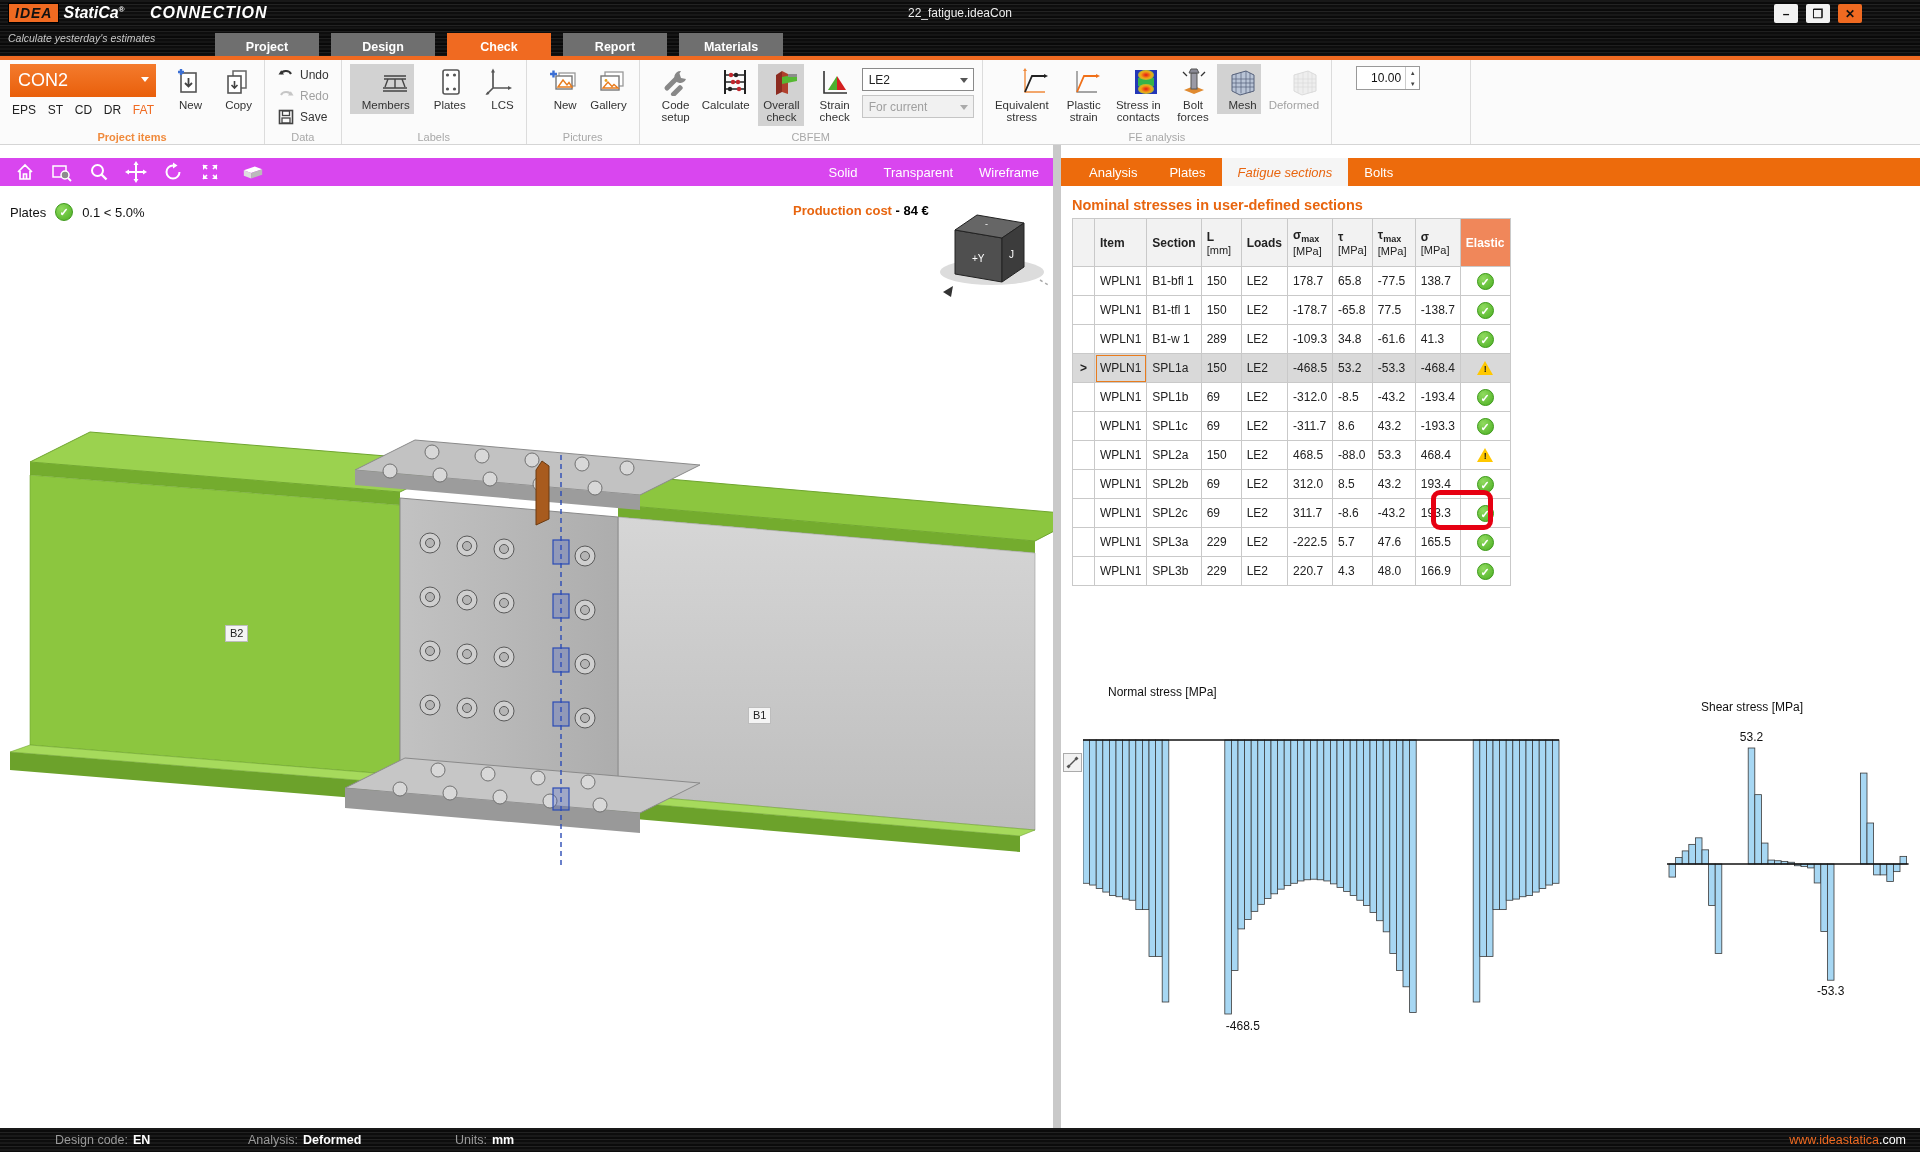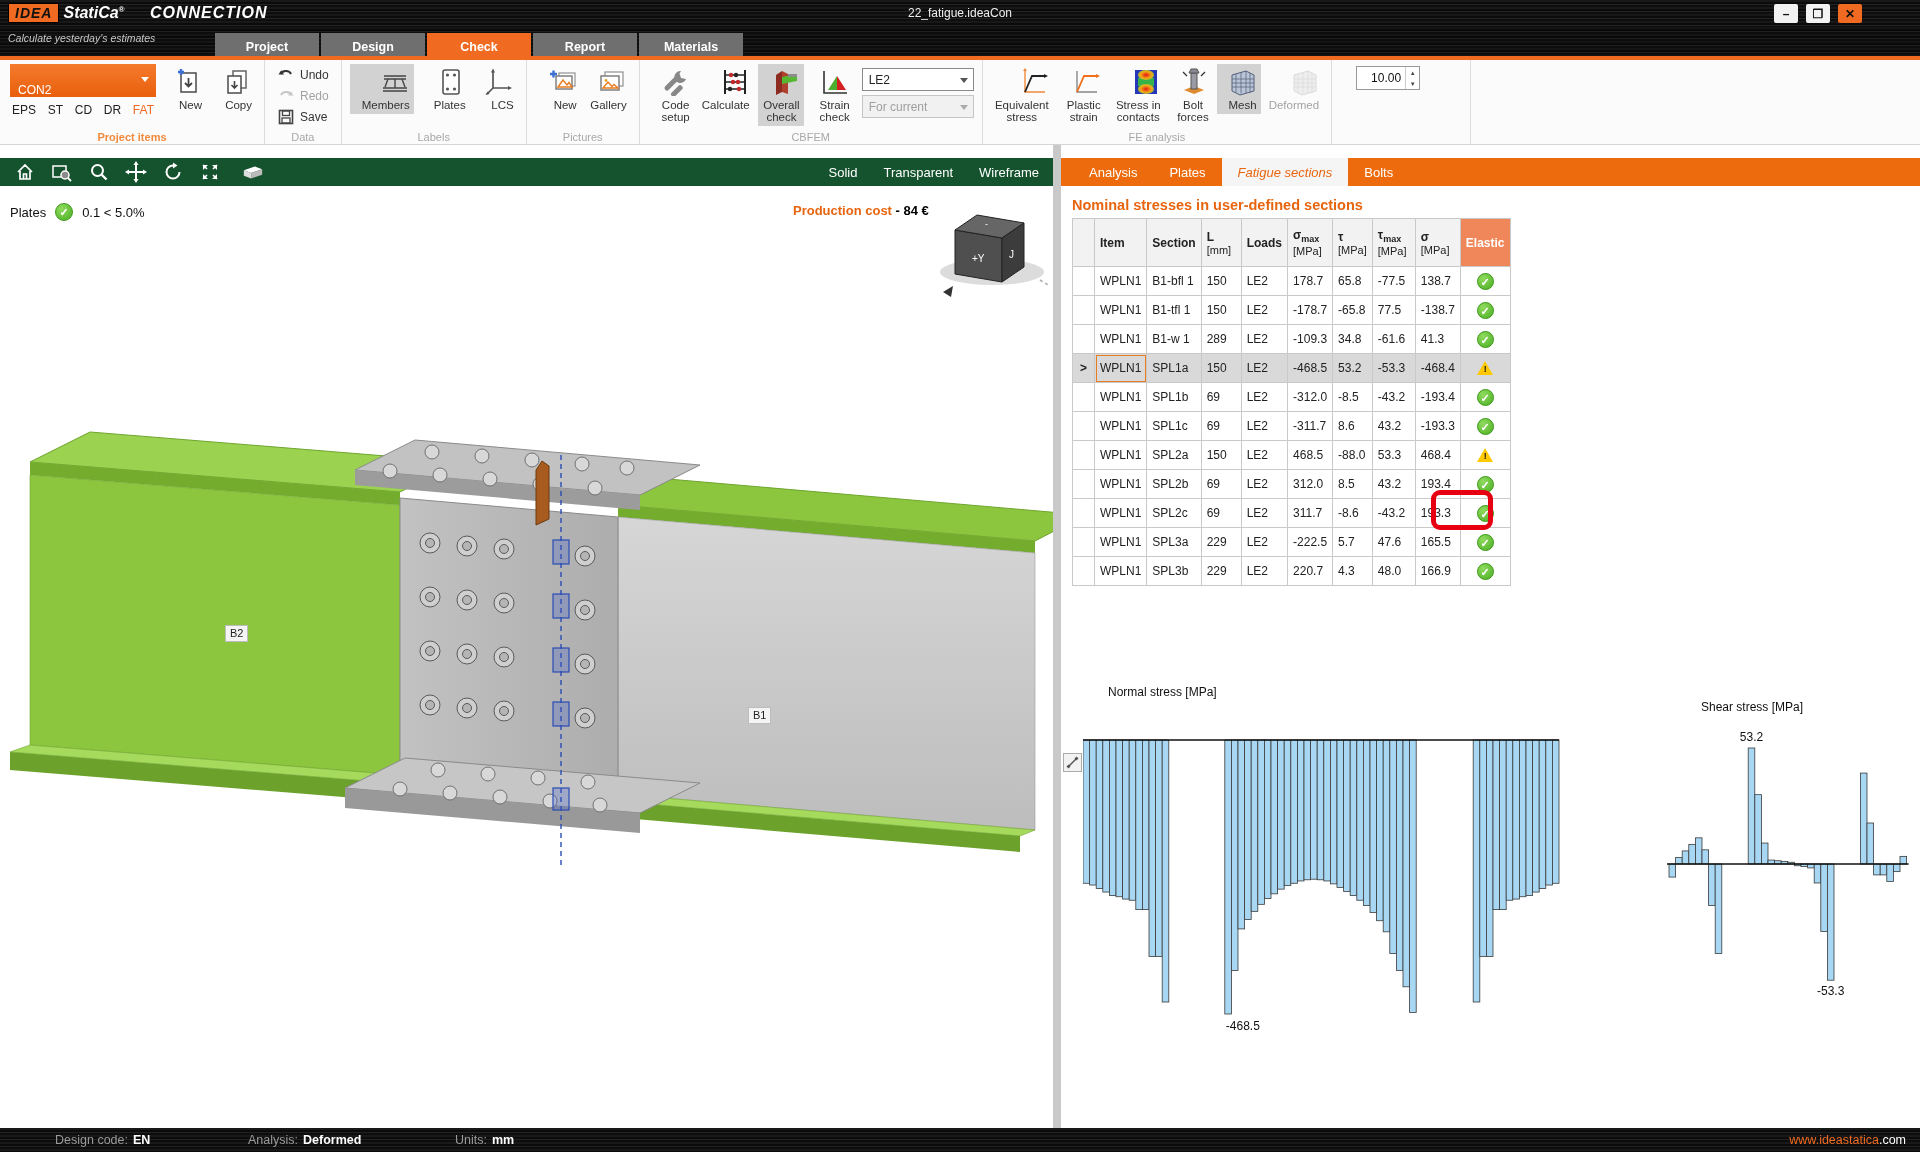--- a/index.html
+++ b/index.html
@@ -23,37 +23,37 @@
   .win-btn { width:24px; height:19px; background:#f2f2f2; color:#111; font-size:12px; font-weight:bold;
     display:flex; align-items:center; justify-content:center; border-radius:2px; cursor:default; }
   .win-btn.close { background:#F06A21; }
   .info-btn { position:absolute; right:22px; top:28px; width:17px; height:16px; background:#f2f2f2;
     color:#111; font-size:11px; font-weight:bold; display:flex; align-items:center; justify-content:center; border-radius:2px; }
 
   
   .tabstrip { position:absolute; left:0; top:27px; width:1920px; height:33px;
     background:repeating-linear-gradient(180deg,#151515 0 2px,#090909 2px 4px,#1f1f1f 4px 5px,#0d0d0d 5px 7px); }
   .tagline { position:absolute; left:8px; top:5px; font-style:italic; font-size:10.5px; color:#c9c9c9; }
-  .rtabs { position:absolute; left:215px; top:6px; display:flex; gap:2px; }
+  .rtabs { position:absolute; left:215px; top:6px; display:flex; gap:12px; }
   .rtab { width:104px; height:27px; background:#6f6f6f; color:#fff; font-size:12.5px; font-weight:bold;
     display:flex; align-items:center; justify-content:center; cursor:default; }
   .rtab.active { background:#F06A21; }
   .tab-underline { position:absolute; left:0; bottom:0; width:1920px; height:4px; background:#F06A21; }
 
   
   .ribbon { position:absolute; left:0; top:60px; width:1920px; height:85px; background:#FBFBFB;
     border-bottom:1px solid #D5D5D5; display:flex; align-items:stretch; }
   .rgroup { position:relative; border-right:1px solid #DCDCDC; padding:4px 8px 15px 8px;
     display:flex; align-items:flex-start; gap:4px; }
   .rgroup-label { position:absolute; left:0; right:0; bottom:1px; text-align:center;
     font-size:11px; color:#A8A8A8; white-space:nowrap; }
   .rgroup-label.accent { color:#F08A3C; font-weight:bold; }
   .proj-col { display:flex; flex-direction:column; width:146px; gap:6px; }
-  .con-select { height:33px; background:linear-gradient(#F47B2D,#E95F0B); color:#fff; font-size:12px;
-    display:flex; align-items:flex-end; padding:0 8px; position:relative; cursor:default; }
+  .con-select { height:33px; background:linear-gradient(#F47B2D,#E95F0B); color:#fff; font-size:18px;
+    display:flex; align-items:center; padding:0 8px; position:relative; cursor:default; }
   .con-select .arr { position:absolute; right:7px; top:13px; width:0; height:0;
     border-left:4px solid transparent; border-right:4px solid transparent; border-top:5px solid #fff; }
   .modes { display:flex; justify-content:space-between; font-size:12px; color:#222; padding:0 2px; }
   .modes span { cursor:default; }
   .modes .active { color:#F06A21; font-weight:normal; }
   .rbtn { display:flex; flex-direction:column; align-items:flex-end; justify-content:flex-start;
     min-width:46px; padding:2px 3px; gap:2px; cursor:default; border:1px solid transparent; }
   .rbtn.selected { background:#D2D2D2; }
   .rbtn.disabled { opacity:.45; filter:grayscale(1); }
   .rbtn .ric { width:30px; height:30px; display:flex; align-items:center; justify-content:center; }
@@ -73,21 +73,21 @@
   .spinner { margin-top:2px; width:64px; height:24px; border:1px solid #999; background:#fff; display:flex; }
   .spinner .val { flex:1; font-size:12px; color:#111; display:flex; align-items:center; justify-content:flex-end; padding-right:4px; }
   .spinner .arrs { width:14px; border-left:1px solid #ccc; display:flex; flex-direction:column; }
   .spinner .arrs div { flex:1; display:flex; align-items:center; justify-content:center; font-size:6px; color:#444; }
 
   
   .main { position:absolute; left:0; top:145px; width:1920px; height:983px; background:#fff; }
   .vsplitter { position:absolute; left:1053px; top:0; width:8px; height:983px; background:#C9C9C9; }
 
   
-  .vp-toolbar { position:absolute; left:0; top:13px; width:1053px; height:28px; background:#14532d;
+  .vp-toolbar { position:absolute; left:0; top:13px; width:1053px; height:28px; background:#d946ef;
     display:flex; align-items:center; }
   .vp-icons { display:flex; gap:15px; margin-left:14px; align-items:center; }
   .vp-icon { width:22px; height:22px; display:flex; align-items:center; justify-content:center; cursor:default; }
   .vp-modes { margin-left:auto; margin-right:14px; display:flex; gap:26px; color:#fff; font-size:13px; }
   .vp-modes span { cursor:default; }
   .plates-row { position:absolute; left:10px; top:58px; display:flex; align-items:center; gap:9px; font-size:13px; color:#111; }
   .prod-cost { position:absolute; left:793px; top:58px; font-size:13px; font-weight:bold; }
   .prod-cost .oc { color:#E8650F; }
   .beam-tag { position:absolute; background:#F4F4F4; border:1px solid #BDBDBD; color:#222;
     font-size:11px; padding:0 4px; line-height:15px; }

